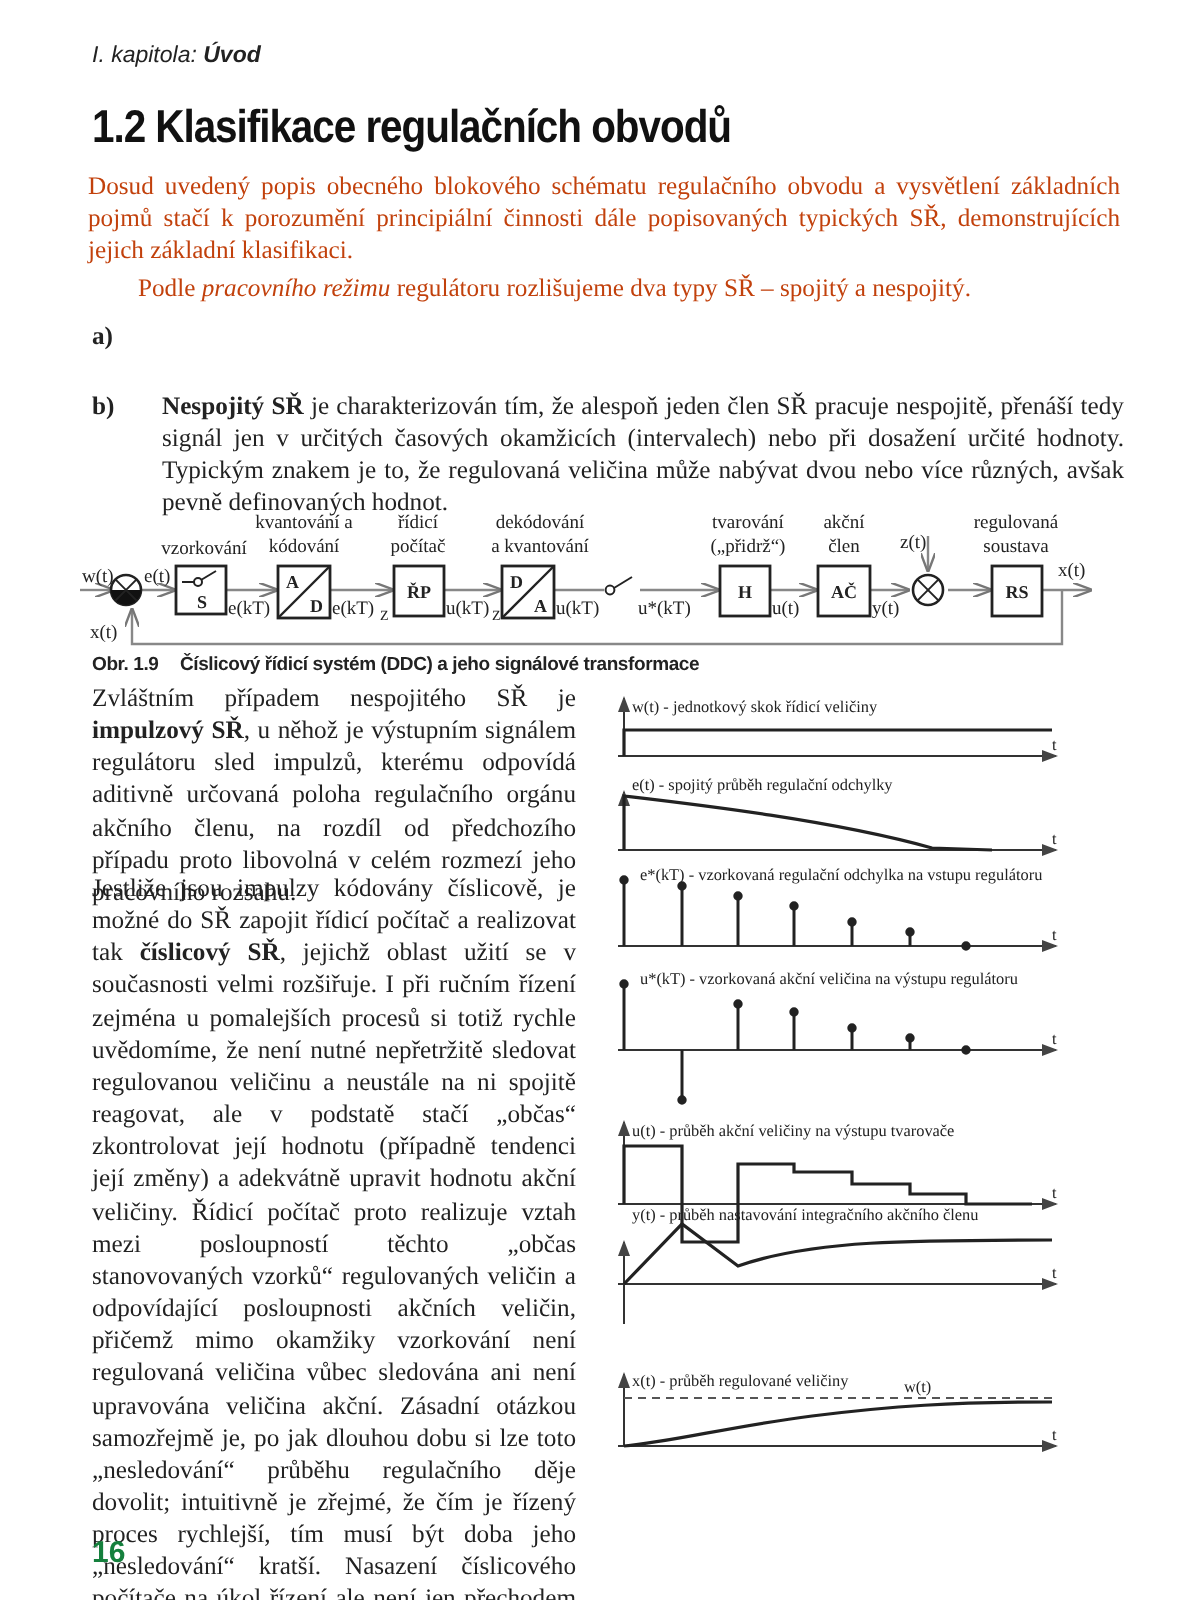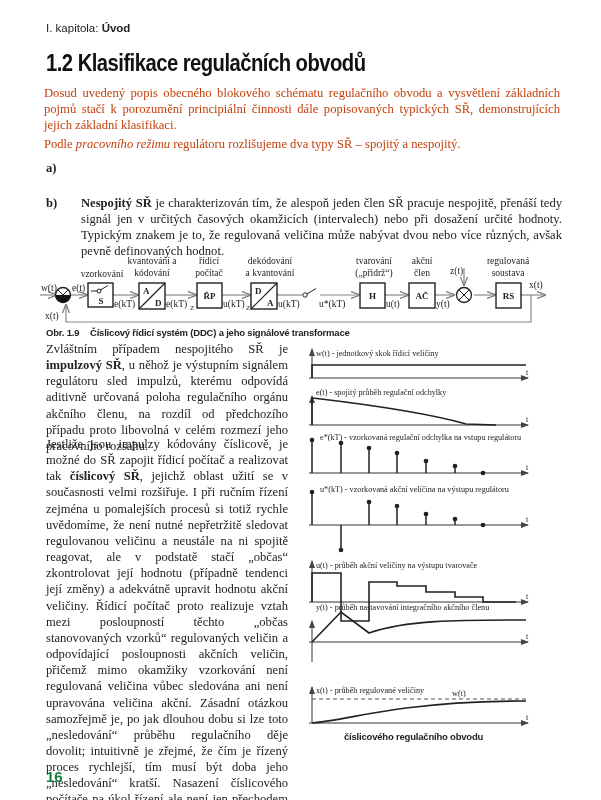--- a/index.html
+++ b/index.html
@@ -1,17 +1,17 @@
 <!DOCTYPE html>
 <html><head>
 <meta charset="utf-8">
 <style>
   html, body { margin:0; padding:0; background:#ffffff; }
   body { width:601px; height:800px; position:relative; overflow:hidden; font-family:"DejaVu Serif","Liberation Serif",serif; color:#1d1d1d; }
-  .running-head { position:absolute; left:46px; top:22px; font-family:"Liberation Sans",sans-serif; font-size:11.5px; color:#222; }
+  .running-head { position:absolute; left:46px; top:22px; font-family:"Liberation Sans",sans-serif; font-size:11.5px; color:#222;font-style:italic; }
   .running-head b { font-weight:bold; }
   .h1 { position:absolute; left:46px; top:50px; font-family:"Liberation Sans",sans-serif; font-weight:bold; font-size:23px; letter-spacing:-0.6px; color:#111; transform:scaleX(0.88); transform-origin:left; }
   .p { position:absolute; left:44px; width:516px; font-family:Liberation Serif, serif; font-size:12.6px; line-height:16px; text-align:justify; color:#c2410c; }
   .p i { font-style:italic; }
   .li { position:absolute; left:46px; width:516px; font-family:"Liberation Serif",serif; font-size:12.6px; line-height:16px; color:#222; }
   .li .mk { position:absolute; left:0; top:0; font-weight:bold; }
   .li .tx { position:absolute; left:35px; width:481px; text-align:justify; }
   .li b { font-weight:bold; }
   .col { position:absolute; left:46px; width:242px; font-family:"Liberation Serif",serif; font-size:12.6px; line-height:16.15px; text-align:justify; color:#222; }
   .col b { font-weight:bold; }
@@ -22,21 +22,21 @@
 </style>
 </head>
 <body>
 
 <div class="running-head"><span>I. kapitola: </span><b>Úvod</b></div>
 
 <div class="h1">1.2 Klasifikace regulačních obvodů</div>
 
 <div class="p" style="top:85px;">Dosud uvedený popis obecného blokového schématu regulačního obvodu a vysvětlení základních pojmů stačí k porozumění principiální činnosti dále popisovaných typických SŘ, demonstrujících jejich základní klasifikaci.</div>
 
-<div class="p" style="top:136px;"><span>Podle </span><i>pracovního režimu</i><span> regulátoru rozlišujeme dva typy SŘ – spojitý a nespojitý.</span></div>
+<div class="p" style="top:136px;margin-left:25px;"><span>Podle </span><i>pracovního režimu</i><span> regulátoru rozlišujeme dva typy SŘ – spojitý a nespojitý.</span></div>
 
 <div class="li" style="top:160px; height:34px;">
   <span class="mk">a)</span>
 </div>
 <div class="li" style="top:195px; height:66px;">
   <span class="mk">b)</span>
   <div class="tx"><b>Nespojitý SŘ</b><span> je charakterizován tím, že alespoň jeden člen SŘ pracuje nespojitě, přenáší tedy signál jen v určitých časových okamžicích (intervalech) nebo při dosažení určité hodnoty. Typickým znakem je to, že regulovaná veličina může nabývat dvou nebo více různých, avšak pevně definovaných hodnot.</span></div>
 </div>
 
 <svg style="position:absolute; left:40px; top:252px;" width="530" height="75" viewBox="0 0 530 75">
@@ -245,16 +245,15 @@
     <line x1="3" y1="40" x2="222" y2="40" stroke="#333" stroke-width="1" marker-end="url(#ax2)"></line>
     <line x1="6" y1="16" x2="220" y2="16" stroke="#555" stroke-width="1" stroke-dasharray="4,3"></line>
     <path d="M6,40 C30,38 60,30 100,25 C140,20 170,18 220,18" fill="none" stroke="#222" stroke-width="1.6"></path>
     <text x="10" y="10">x(t) - průběh regulované veličiny</text>
     <text x="146" y="13">w(t)</text>
     <text x="220" y="37">t</text>
   </g>
 </svg>
 
 <div class="cap" style="left:300px; top:730px; line-height:13px;">
-  <div style="padding-left:44px;">číslicového regulačního obvodu</div>
 </div>
 
 <div class="pageno">16</div>
 
 </body></html>

